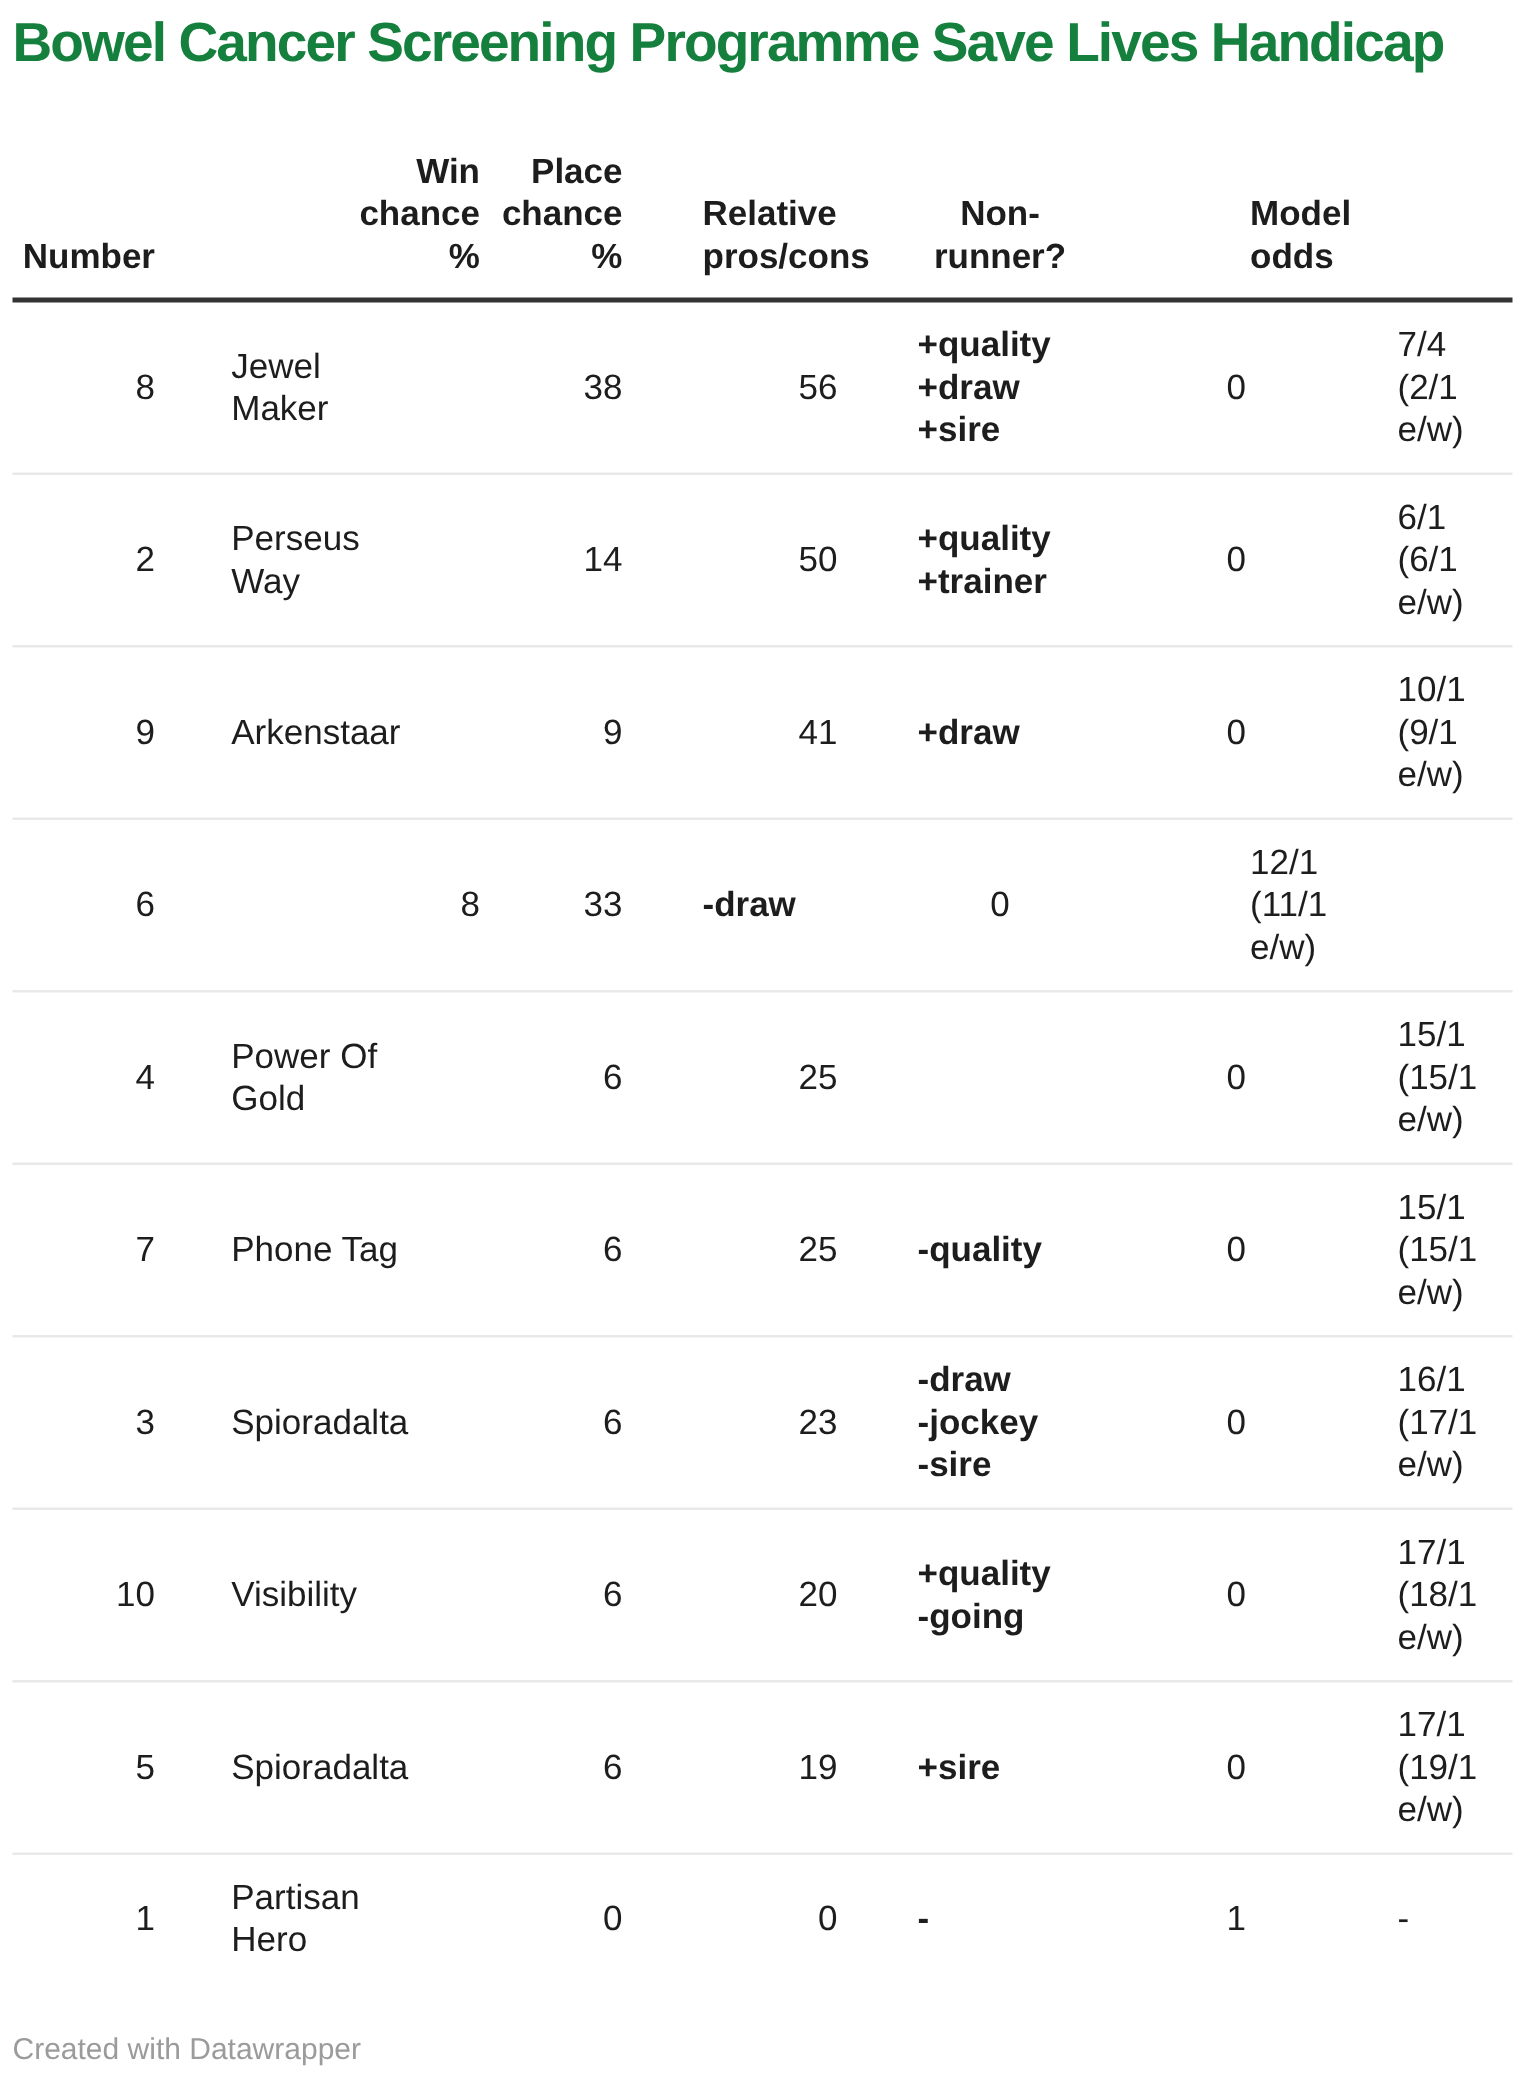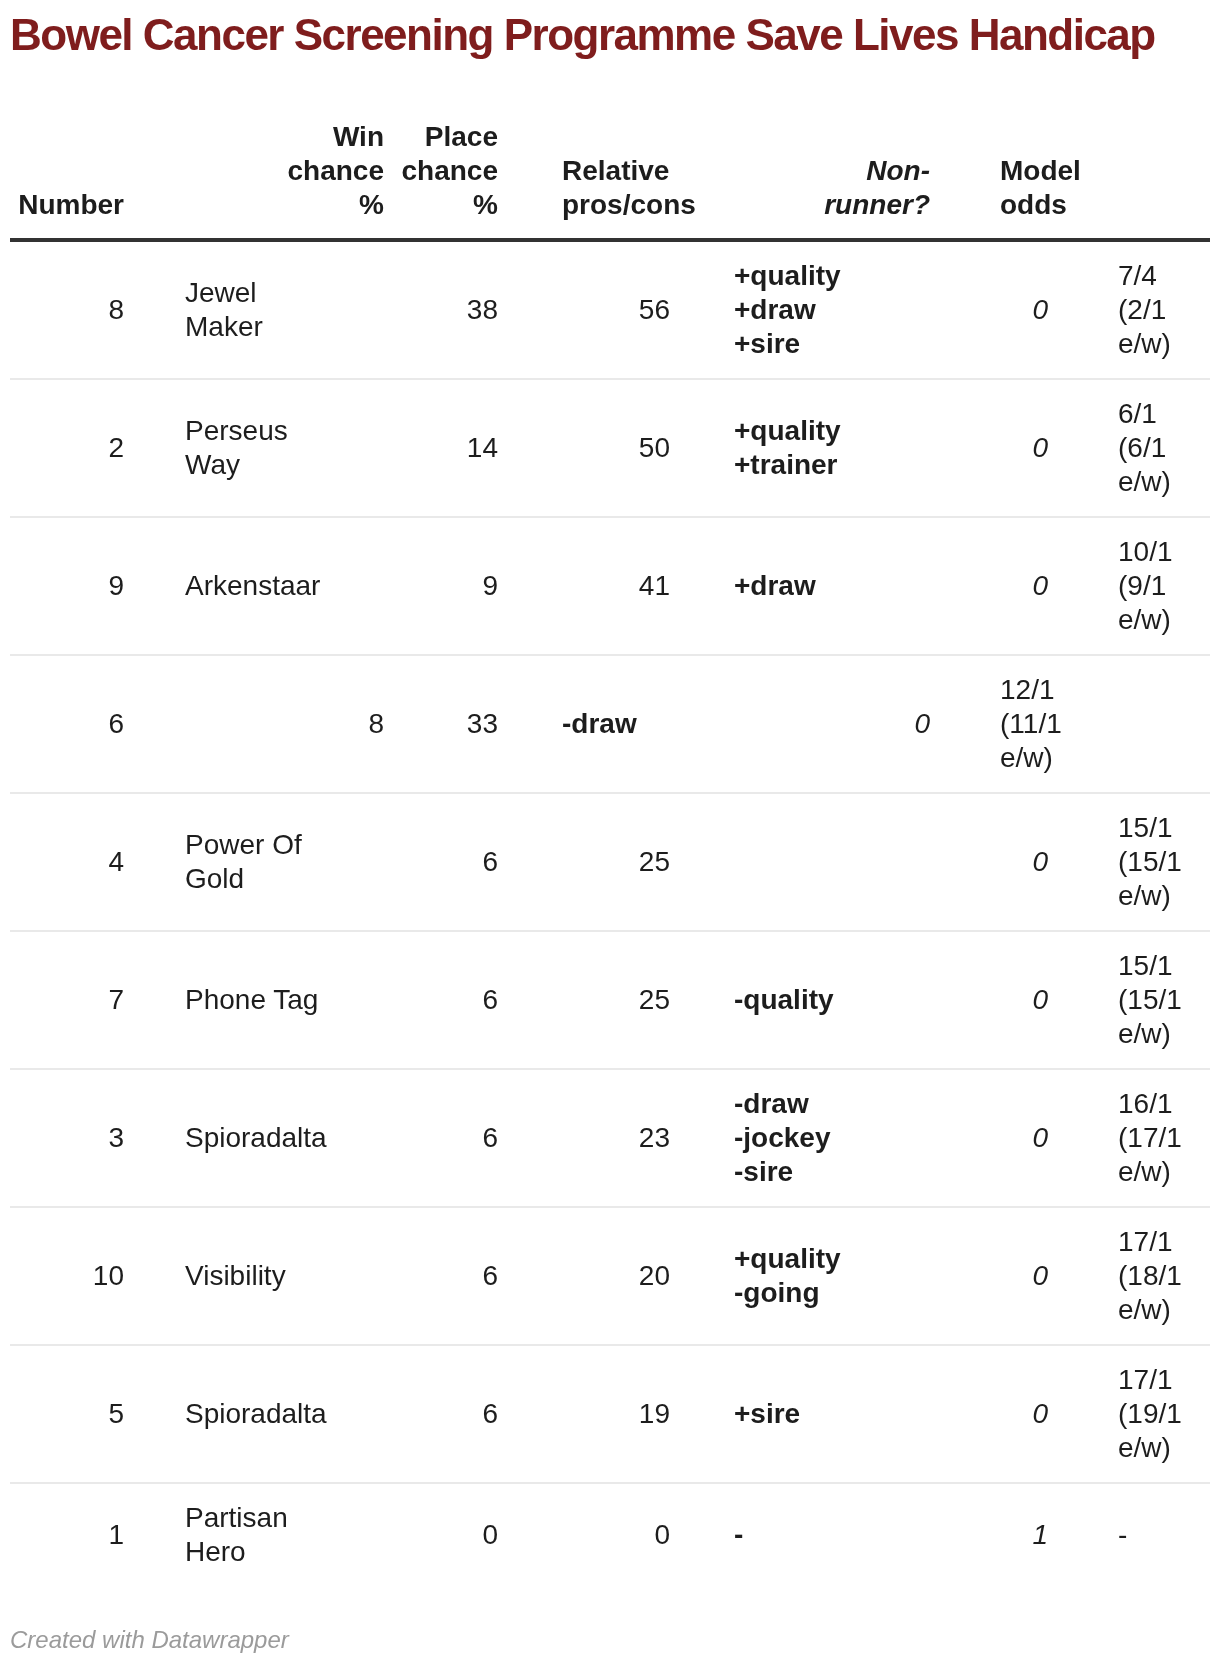--- a/index.html
+++ b/index.html
@@ -15,21 +15,21 @@
     width: 1220px;
     height: 1666px;
     padding: 8px 10px 0 10px;
   }
   .title {
     margin: 0;
     font-size: 44px;
     line-height: 54px;
     font-weight: 700;
     letter-spacing: -1.5px;
-    color: #7f1d1d;
+    color: #15803d;
   }
   .table { width: 1200px; }
   .thead, .trow {
     display: grid;
     grid-template-columns: 114px 260px 114px 172px 260px 118px 162px;
   }
   .thead {
     align-items: end;
     padding: 58px 0 16px 0;
     border-bottom: 4px solid #333333;
@@ -45,23 +45,23 @@
     font-size: 28px;
     line-height: 34px;
     color: #1d1d1d;
     white-space: pre-line;
   }
   .c1 { text-align: right; }
   .c2 { padding-left: 61px; }
   .c3 { text-align: right; }
   .c4 { text-align: right; }
   .c5 { padding-left: 64px; font-weight: bold; }
-  .c6 { text-align: right; font-style: italic; }
+  .c6 { text-align: center; }
   .c7 { padding-left: 70px; }
-  .footer { margin-top: 40px; font-style: italic; }
+  .footer { margin-top: 40px; }
   .footer a {
     font-size: 24px;
     line-height: 28px;
     color: #9b9b9b;
     text-decoration: none;
     cursor: pointer;
   }
 </style>
 </head>
 <body>

